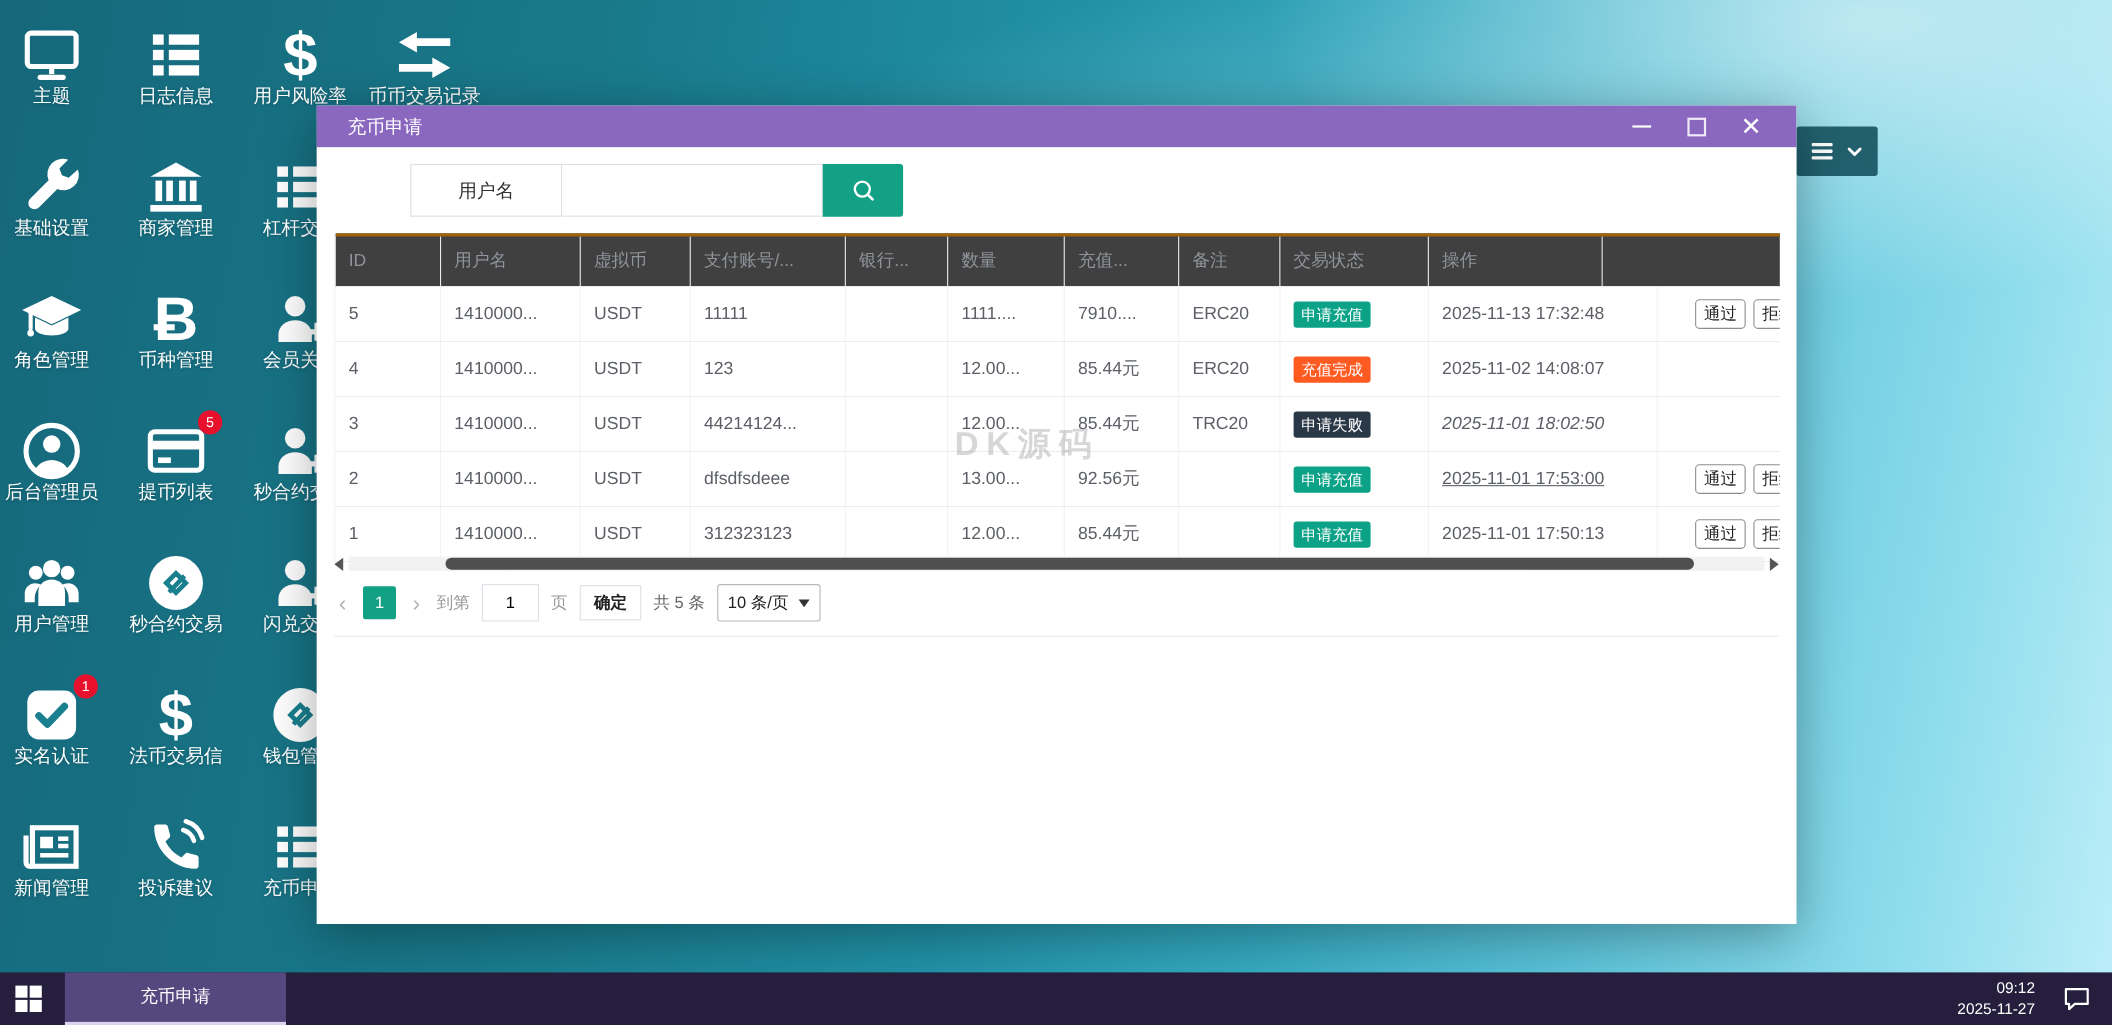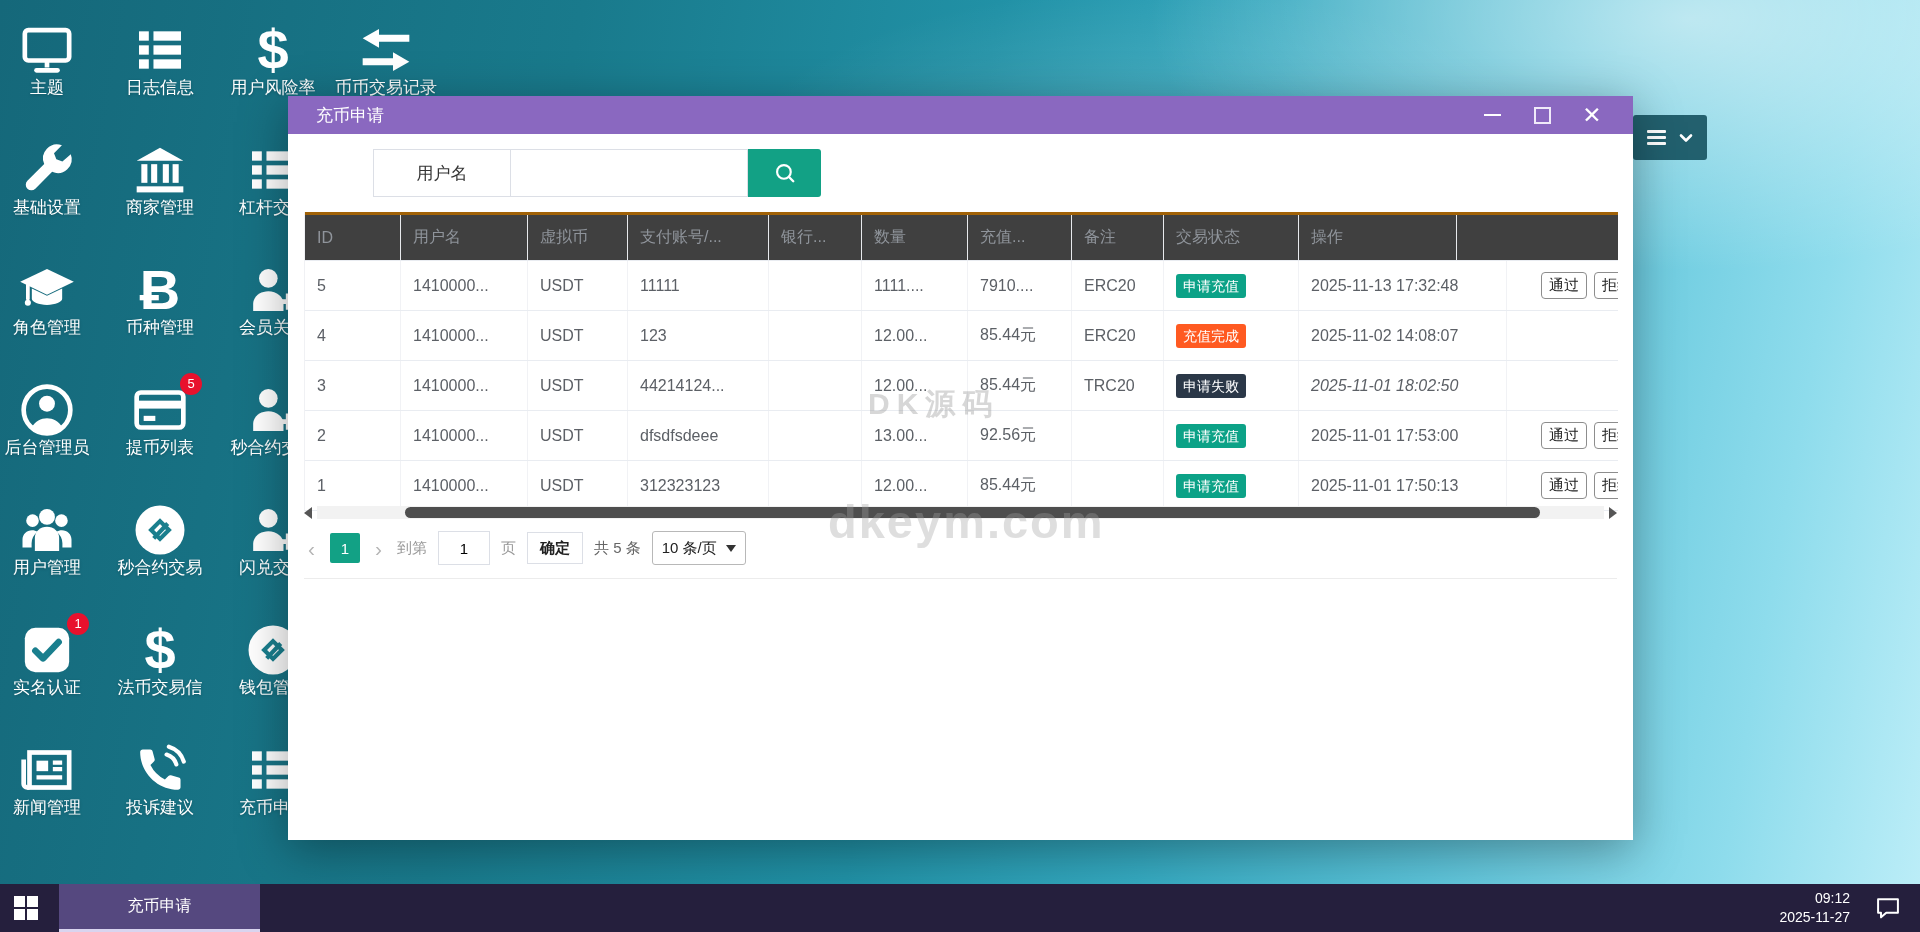--- a/index.html
+++ b/index.html
@@ -435,21 +435,21 @@
               <div class="td" style="width: 127px;">1410000...</div>
               <div class="td" style="width: 100px;">USDT</div>
               <div class="td" style="width: 141px;">dfsdfsdeee</div>
               <div class="td" style="width: 93px;"></div>
               <div class="td" style="width: 106px;">13.00...</div>
               <div class="td" style="width: 104px;">92.56元</div>
               <div class="td" style="width: 92px;"></div>
               <div class="td" style="width: 135px;">
                 <span class="st" style="background: rgb(12, 162, 135);">申请充值</span>
               </div>
-              <div class="td" style="width: 208px;">2025-11-01 17:53:00</div>
+              <div class="td" style="width: 208px; text-decoration: underline;">2025-11-01 17:53:00</div>
               <div class="td td-act" style="width: 158px; border-right: none;">
                 <button class="act-btn">通过</button>
                 <button class="act-btn">拒绝</button>
               </div>
             </div>
             <div class="trw">
               <div class="td" style="width: 96px;">1</div>
               <div class="td" style="width: 127px;">1410000...</div>
               <div class="td" style="width: 100px;">USDT</div>
               <div class="td" style="width: 141px;">312323123</div>
@@ -488,21 +488,20 @@
         <span class="pg-total">共 5 条</span>
         <div class="pg-select">
           <span>10 条/页</span>
           <span class="pg-caret"></span>
         </div>
       </div>
 
       <div class="sep"></div>
 
       <div class="wm1">DK源码</div>
-      <div class="wm2">dkeym.com</div>
     </div>
   </div>
 
   <div class="taskbar" style="background: rgb(37, 31, 61);">
     <div class="win-btn">
       <span class="winlogo">
           <i></i>
           <i></i>
           <i></i>
           <i></i>

